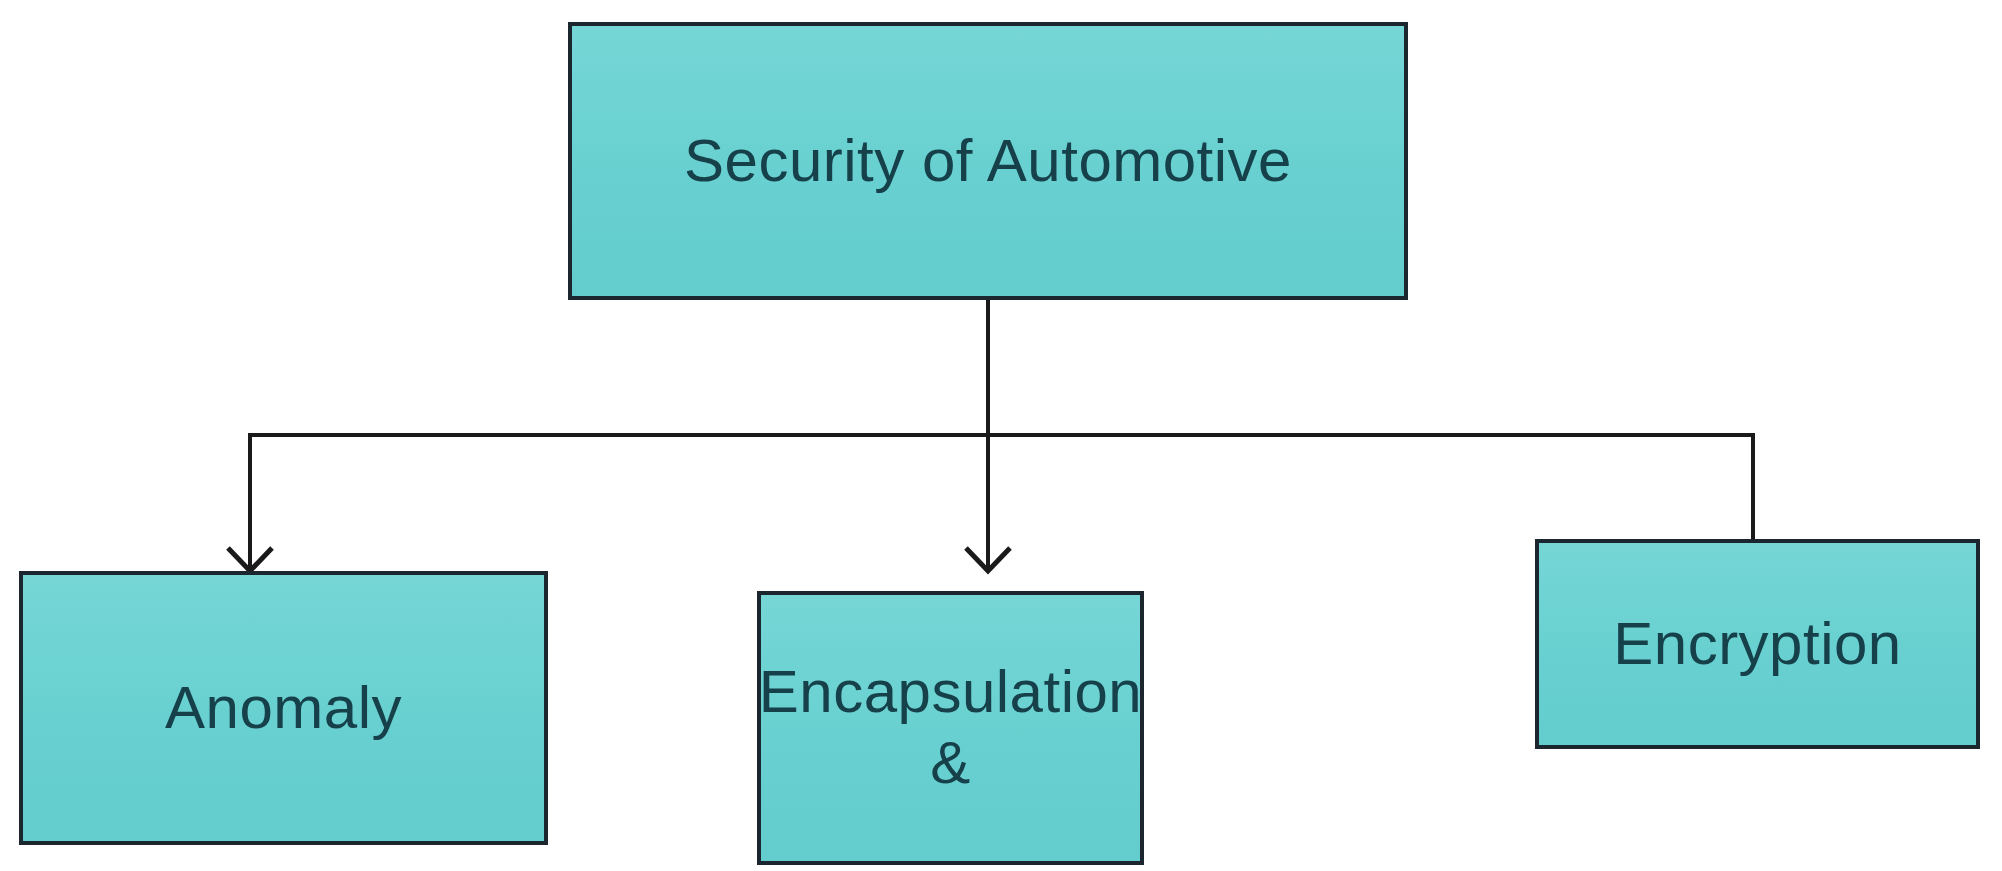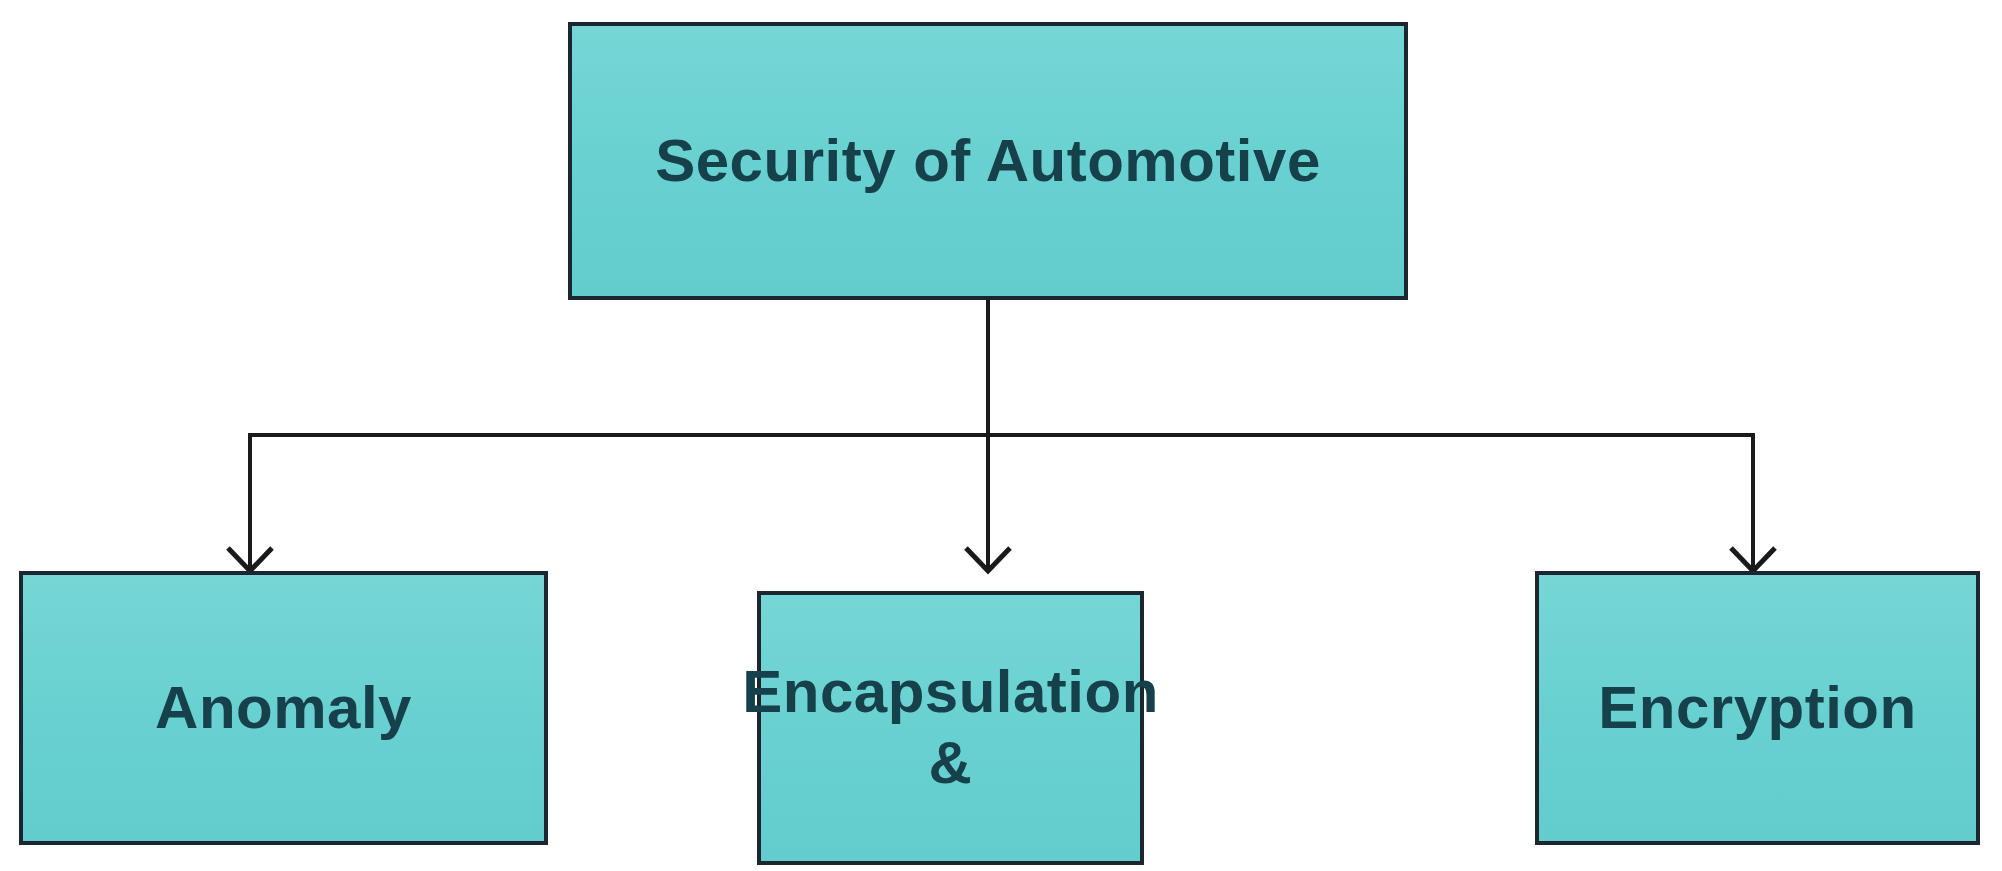--- a/index.html
+++ b/index.html
@@ -29,30 +29,29 @@
     border: 4px solid #1c262e;
     display: flex;
     flex-direction: column;
     align-items: center;
     justify-content: center;
     text-align: center;
     color: #16404a;
     font-size: 60px;
     line-height: 1.18;
     letter-spacing: 0.5px;
-    font-weight: bold;
   }
   .box span {
     display: block;
     white-space: nowrap;
   }
   .box-root   { left: 568px;  top: 22px;  width: 840px; height: 278px; }
   .box-left   { left: 19px;   top: 571px; width: 529px; height: 274px; }
   .box-middle { left: 757px;  top: 591px; width: 387px; height: 274px; }
-  .box-right  { left: 1535px; top: 571px; width: 445px; height: 274px; }
+  .box-right  { left: 1535px; top: 539px; width: 445px; height: 210px; }
   .connectors line, .connectors polyline {
     stroke: #1a1a1a;
     fill: none;
   }
 </style>
 </head>
 <body>
 
 <div class="canvas">
 

